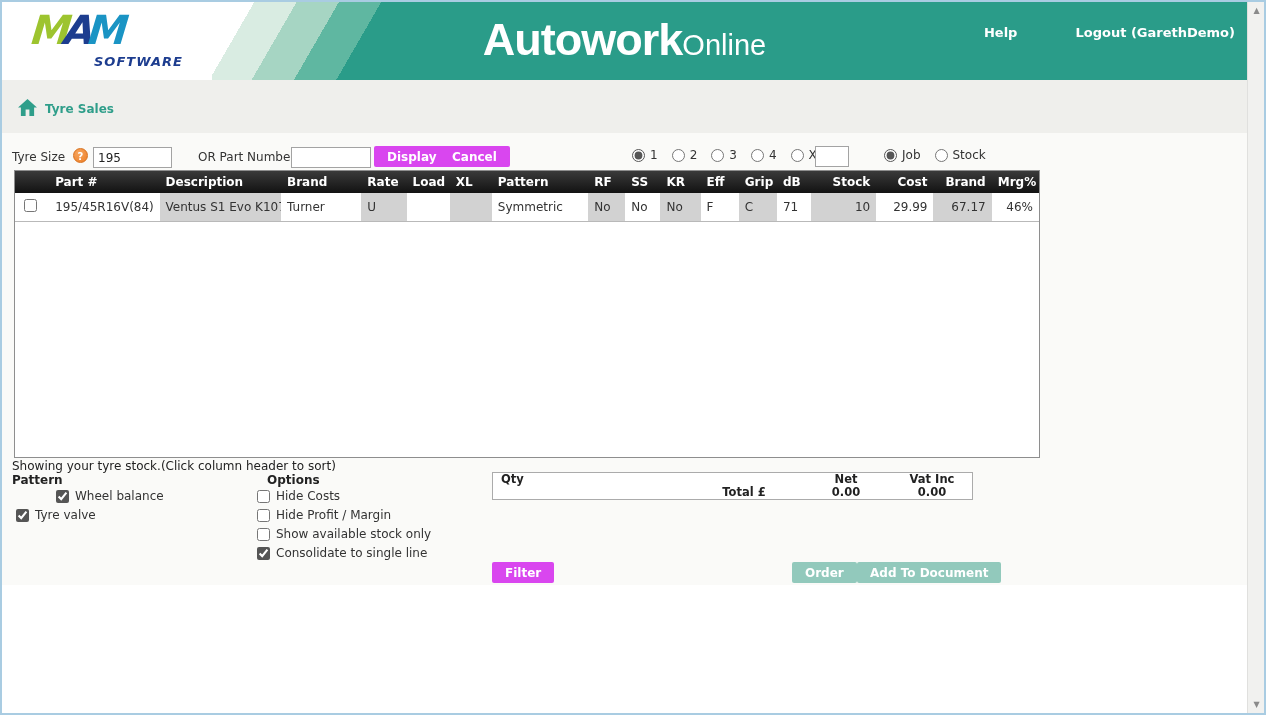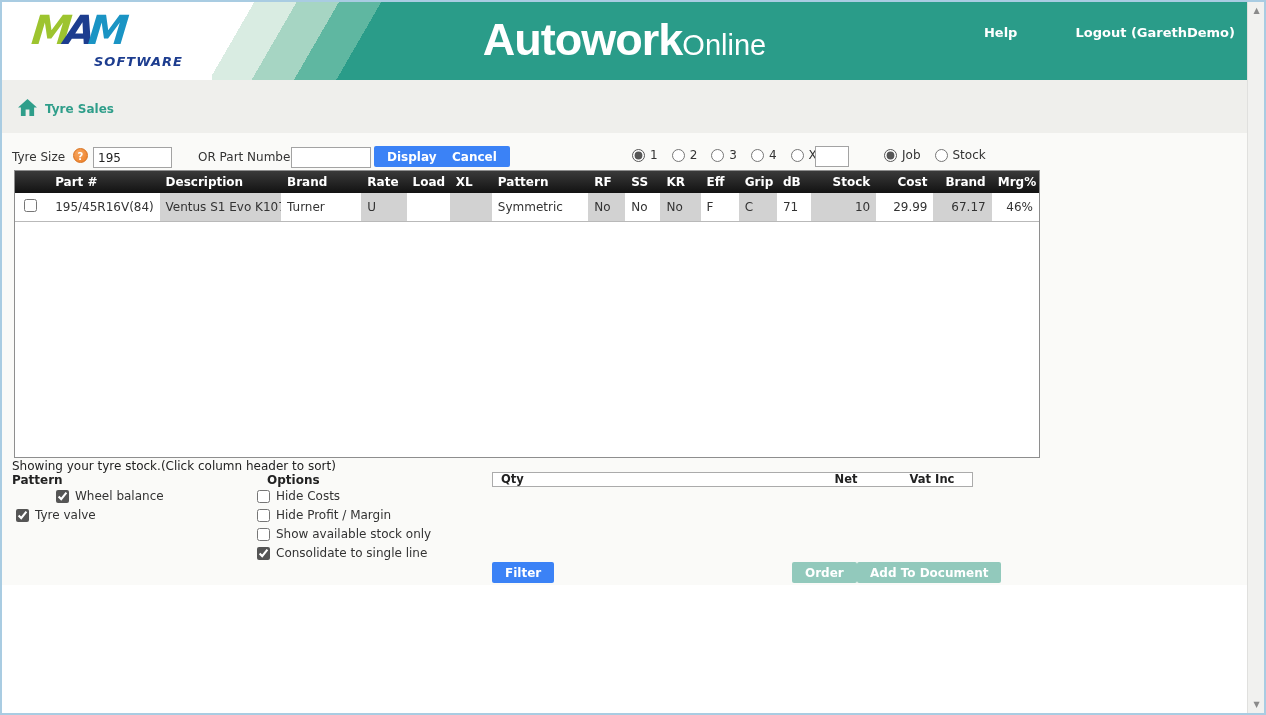--- a/index.html
+++ b/index.html
@@ -56,21 +56,21 @@
   }
   .below-content { position:absolute; top:583px; left:0; right:17px; bottom:0; background:#fff; }
 
   .lbl { position:absolute; color:#333; }
   .txtbox {
     position:absolute; height:21px; border:1px solid #a3a3a3; background:#fff;
     font-family:inherit; font-size:12px; padding:2px 4px; color:#222;
   }
   .btn {
     position:absolute; height:21px; border:none; border-radius:2px;
-    background:#3b82f6; color:#fff; font-weight:bold; font-size:12px;
+    background:#d946ef; color:#fff; font-weight:bold; font-size:12px;
     font-family:inherit; padding:0 13px; cursor:pointer;
   }
   .btn.disabled { background:#92c9bc; }
   .help-badge {
     position:absolute; left:71px; top:15px; width:15px; height:15px; border-radius:50%;
     background:radial-gradient(circle at 35% 30%,#f6a55f,#ee7f26);
     color:#fff; font-size:10px; font-weight:bold; text-align:center; line-height:15px;
     border:1px solid #d8701c; cursor:pointer;
   }
   .radio-group { position:absolute; display:flex; align-items:center; gap:5px; }
@@ -277,20 +277,26 @@
           <col style="width:92px">
           <col style="width:80px">
         </colgroup>
       <tbody>
           <tr>
         <td>Qty</td>
         <td></td>
         <td class="r">Net</td>
         <td class="r">Vat Inc</td>
       </tr>
+      <tr>
+        <td></td>
+        <td class="r">Total £</td>
+        <td class="r">0.00</td>
+        <td class="r">0.00</td>
+      </tr>
     </tbody>
       </table>
   </div>
 
   <button class="btn" style="left:490px; top:429px;">Filter</button>
   <button class="btn disabled" style="left:790px; top:429px;">Order</button>
   <button class="btn disabled" style="left:855px; top:429px;">Add To Document</button>
 </div>
 
 <div class="below-content"></div>

